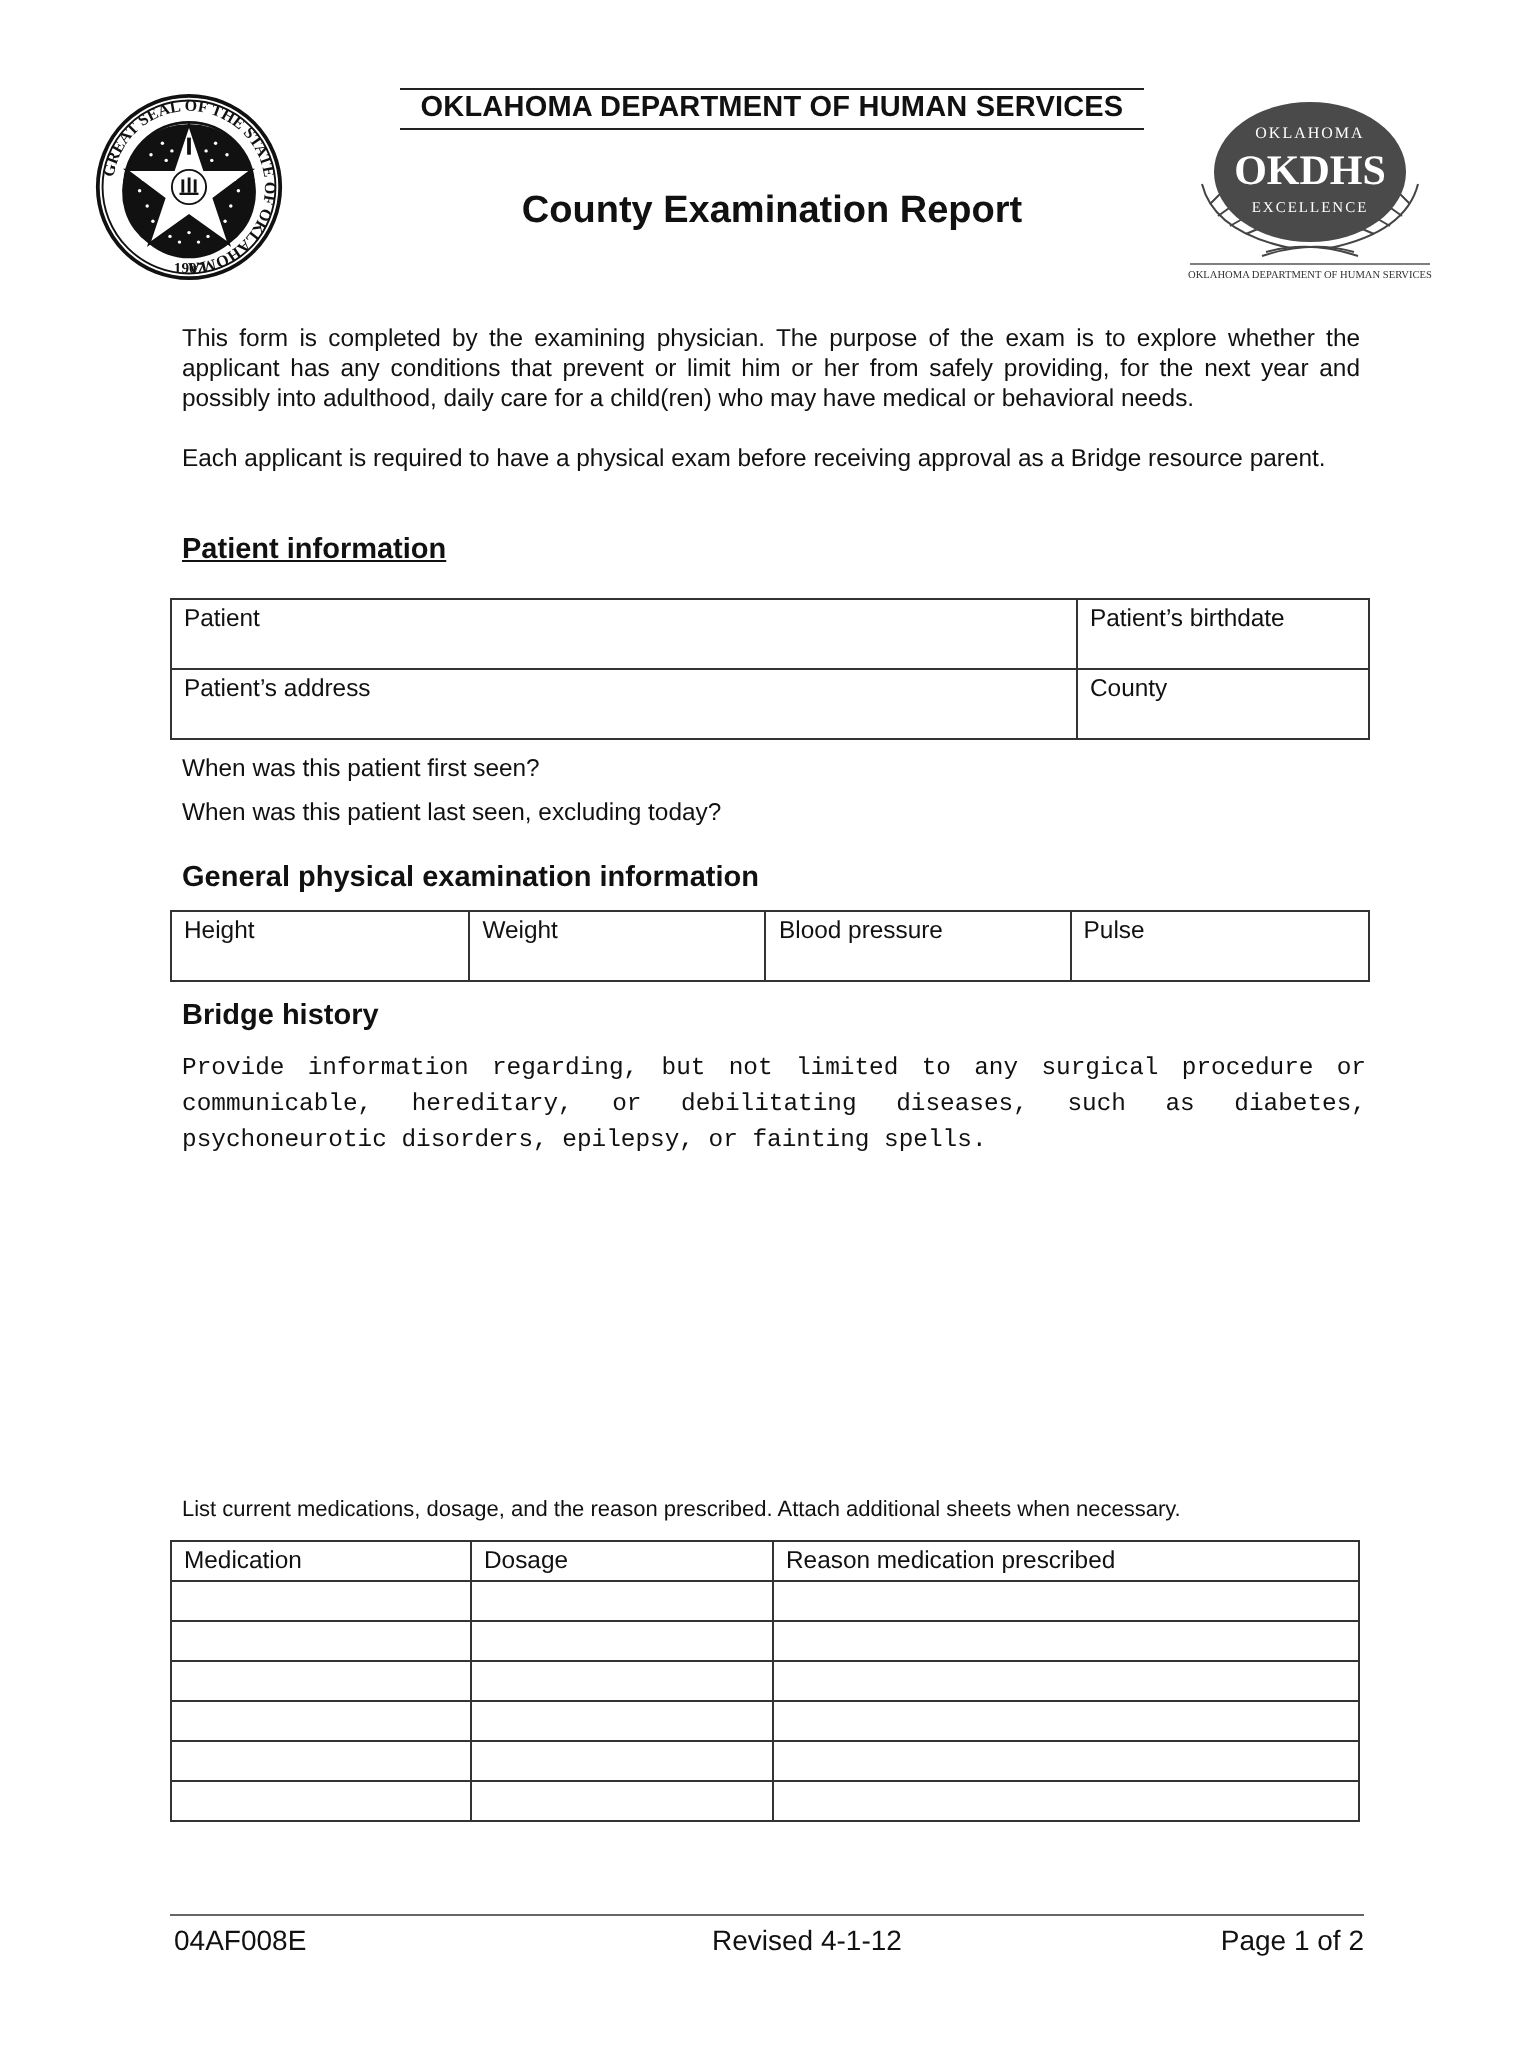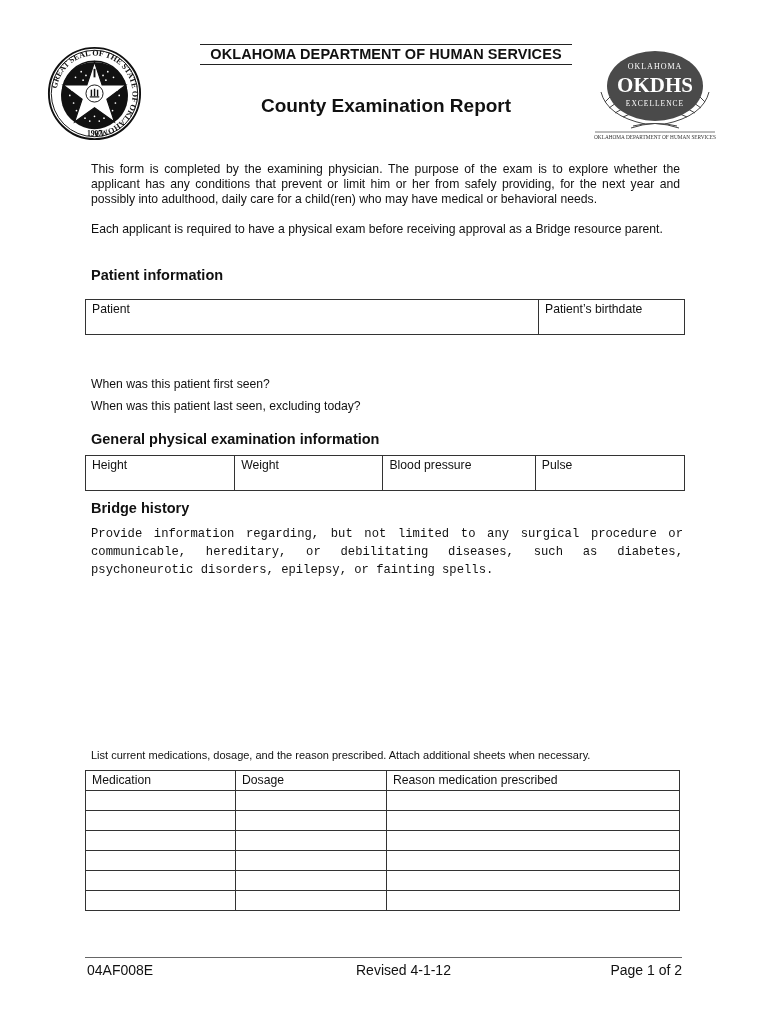--- a/index.html
+++ b/index.html
@@ -28,21 +28,21 @@
 
     
     .para {
       left: 91px; width: 589px; font-size: 12.2px; line-height: 15.2px;
       text-align: justify;
     }
     .p1 { top: 162px; }
     .p2 { top: 222px; }
 
     .section-heading { font-size: 14.5px; font-weight: bold; left: 91px; line-height: 18px; }
-    .h-patient { top: 266px; }
+    .h-patient { top: 266px; text-decoration: underline; }
     .h-general { top: 430px; }
     .h-history { top: 499px; }
 
     
     table { border-collapse: collapse; position: absolute; }
     td {
       border: 1.2px solid #333;
       font-size: 12.2px; vertical-align: top;
       padding: 2px 6px 0 6px; line-height: 15px;
     }
@@ -159,20 +159,24 @@
 <p class="abs para p1">This form is completed by the examining physician.  The purpose of the exam is to explore whether the applicant has any conditions that prevent or limit him or her from safely providing, for the next year and possibly into adulthood, daily care for a child(ren) who may have medical or behavioral needs.</p>
 <p class="abs para p2">Each applicant is required to have a physical exam before receiving approval as a Bridge resource parent.</p>
 
 <h2 class="abs section-heading h-patient">Patient information</h2>
 <table class="patient-table">
   <tbody>
       <tr>
     <td class="c1"><span>Patient</span></td>
     <td><span>Patient’s birthdate</span></td>
   </tr>
+  <tr>
+    <td class="c1"><span>Patient’s address</span></td>
+    <td><span>County</span></td>
+  </tr>
 </tbody>
   </table>
 <div class="abs q q1">When was this patient first seen?</div>
 <div class="abs q q2">When was this patient last seen, excluding today?</div>
 
 <h2 class="abs section-heading h-general">General physical examination information</h2>
 <table class="exam-table">
   <tbody>
       <tr>
     <td class="c1"><span>Height</span></td>

